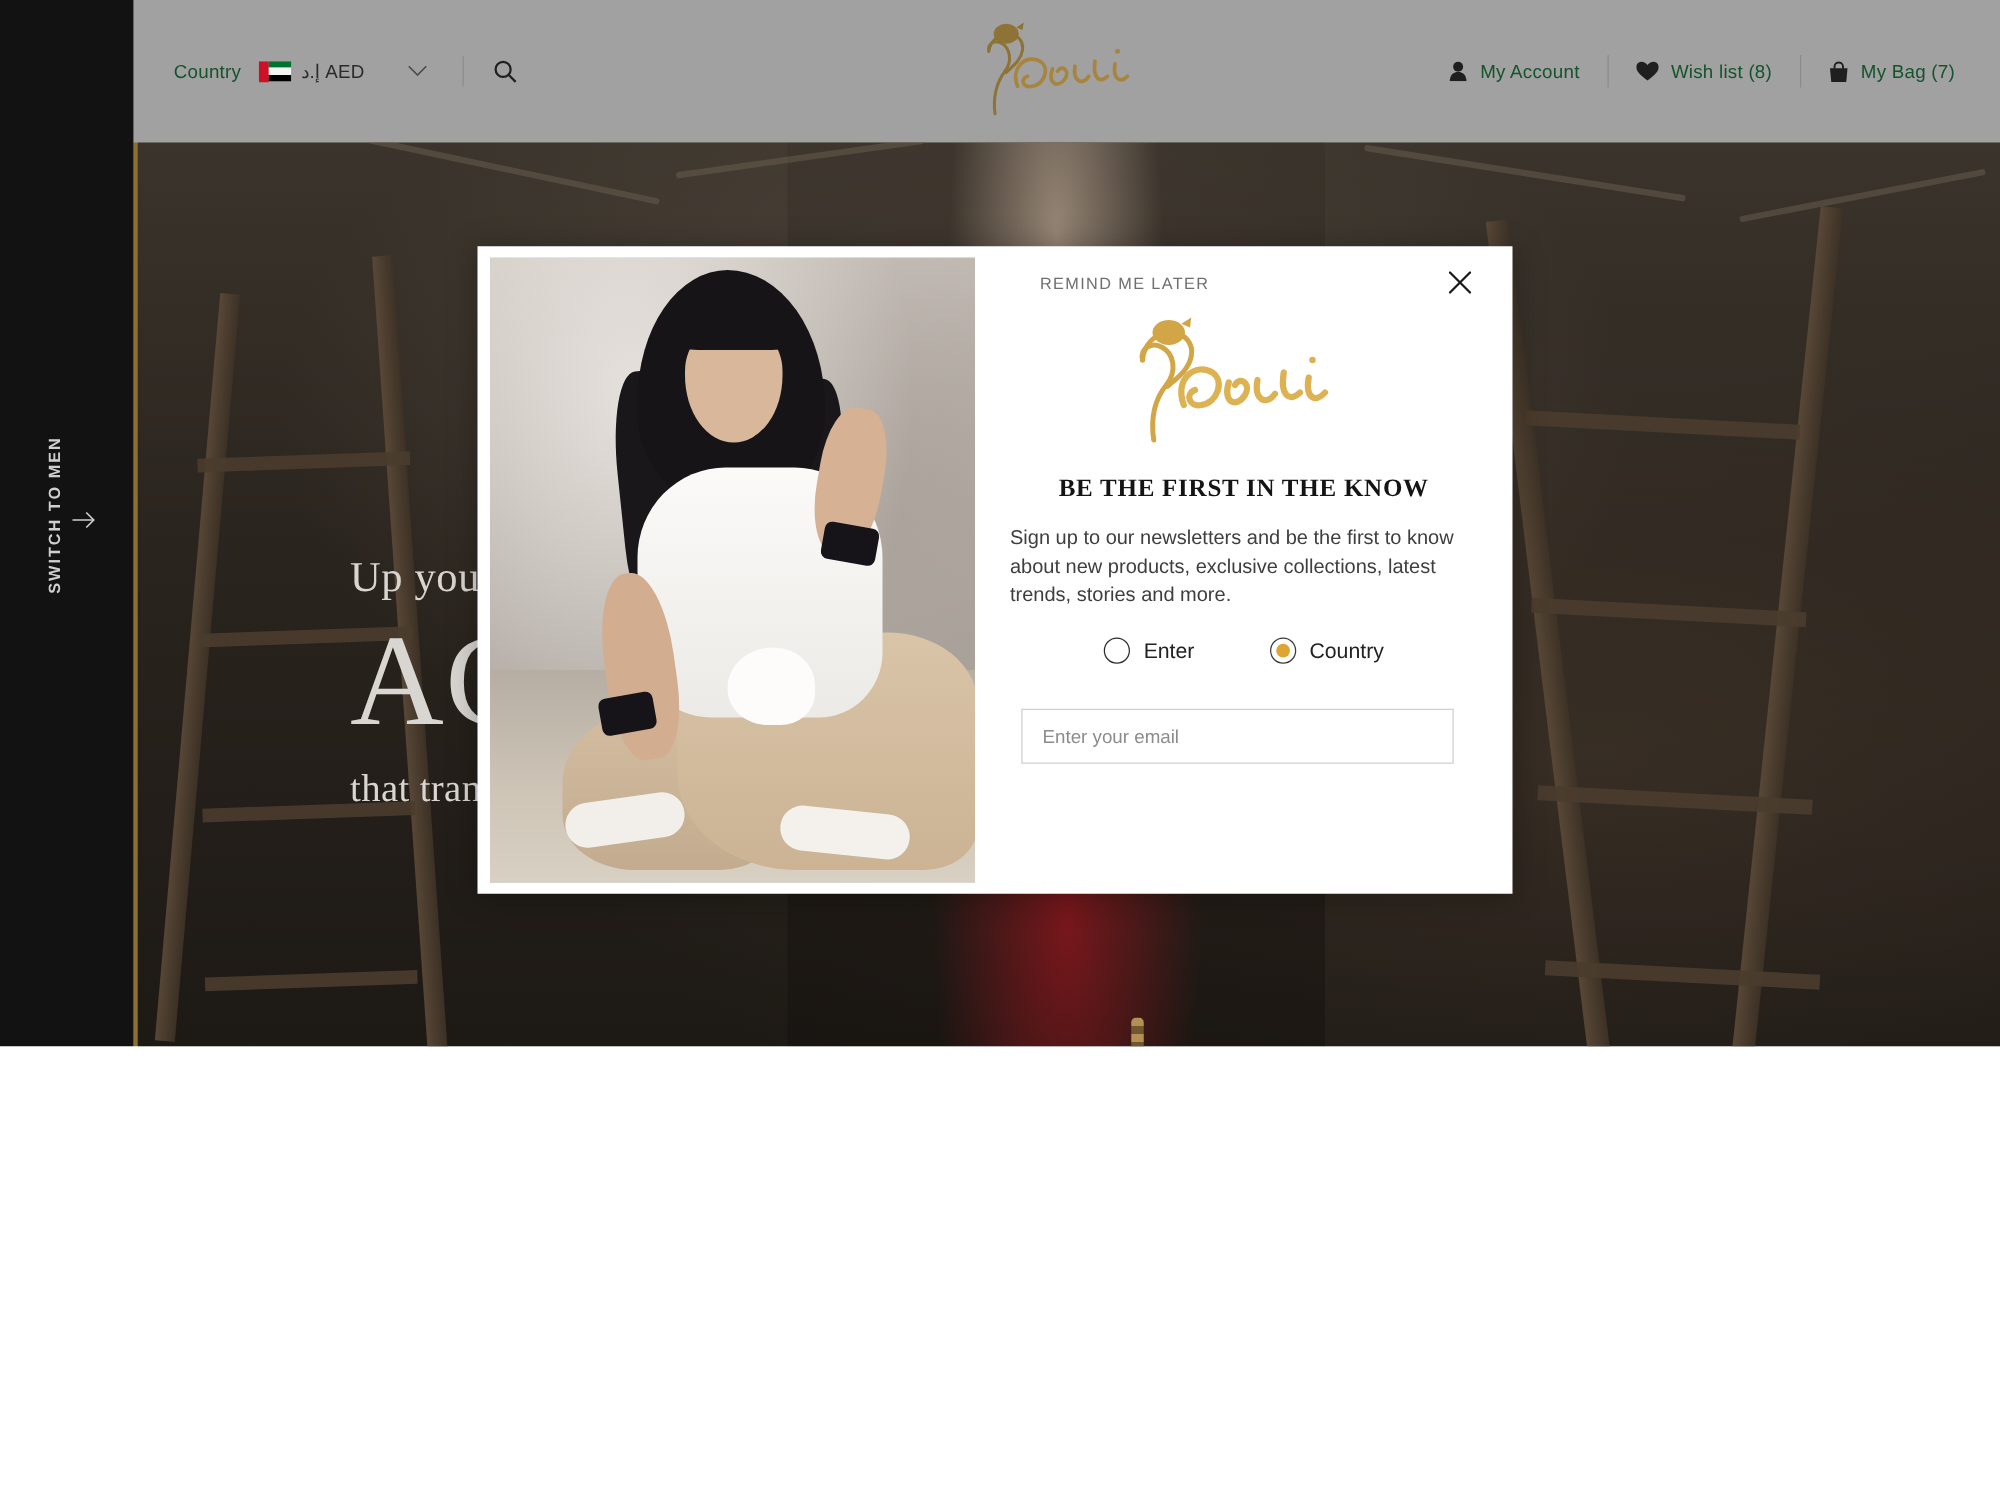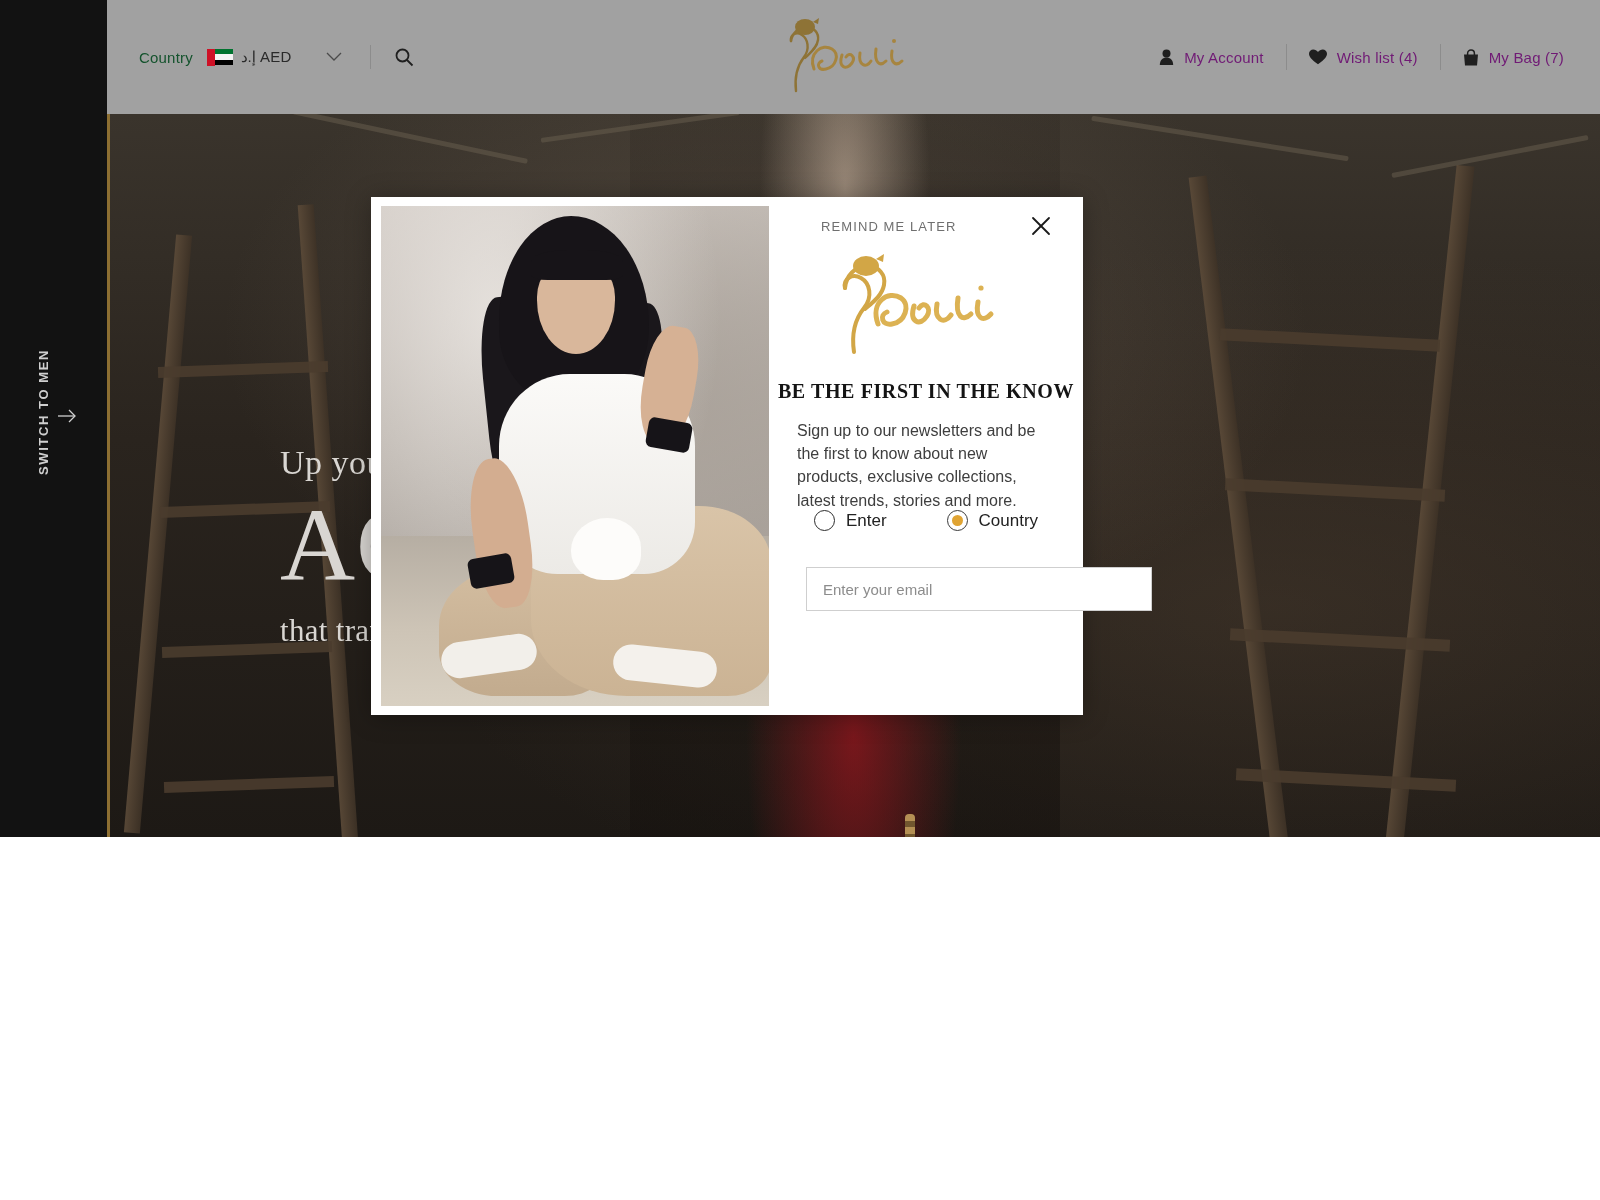--- a/index.html
+++ b/index.html
@@ -69,21 +69,21 @@
     top: 8px; width: 170px; height: 96px;
     display:flex; align-items:center; justify-content:center;
   }
 
   .hdr-right {
     position: absolute; right: 36px; top: 0; height: 114px;
     display: flex; align-items: center;
   }
   .hdr-link {
     display: flex; align-items: center; gap: 10px;
-    font-size: 15px; color: #701a75; letter-spacing: .2px;
+    font-size: 15px; color: #14532d; letter-spacing: .2px;
     text-decoration: none;
   }
   .hdr-sep { width:1px; height:26px; background:#8c8c8c; margin: 0 22px; }
 
   
   .hero {
     position: absolute; left: 110px; top: 114px; width: 1490px; height: 723px;
     overflow: hidden;
     background: #2b2620;
   }
@@ -117,21 +117,21 @@
     position: absolute; left: 170px; top: 330px; width: 760px;
     color: #d9d6d2; font-family: "Liberation Serif", serif;
   }
   .hero-line1 { font-size: 34px; letter-spacing: .5px; }
   .hero-line2 { font-size: 104px; line-height: 1.05; margin-top: 8px; font-weight: 400; letter-spacing: 1px; }
   .hero-line3 { font-size: 31px; margin-top: 14px; letter-spacing:.3px; }
 
   
   .modal-overlay { position:absolute; inset:0; }
   .modal {
-    position: absolute; left: 371px; top: 197px; width: 712px; height: 518px;
+    position: absolute; left: 382px; top: 197px; width: 828px; height: 518px;
     background: #ffffff;
     display: flex;
     box-shadow: 0 2px 24px rgba(0,0,0,.30);
   }
   .modal-img {
     width: 388px; height: 500px; margin: 9px 0 0 10px;
     flex: none; position: relative; overflow:hidden;
     background: linear-gradient(165deg,#cfc8c2 0%, #b9b2ab 35%, #a9a29b 70%, #bdb6ae 100%);
   }
   .mi-wall { position:absolute; inset:0;
@@ -297,21 +297,21 @@
           <circle cx="7.5" cy="4.4" r="4" fill="#1f1f1f"></circle>
           <path d="M0.8 16 C1 10.6 4 8.6 7.5 8.6 C11 8.6 14 10.6 14.2 16 Z" fill="#1f1f1f"></path>
         </svg>
         <span>My Account</span>
       </a>
       <span class="hdr-sep"></span>
       <a class="hdr-link" href="#">
         <svg width="18" height="16" viewBox="0 0 18 16">
           <path d="M9 15.3 C2.2 10.4 0 7.4 0 4.8 C0 2.1 2 0.4 4.3 0.4 C6.1 0.4 7.9 1.4 9 3 C10.1 1.4 11.9 0.4 13.7 0.4 C16 0.4 18 2.1 18 4.8 C18 7.4 15.8 10.4 9 15.3 Z" fill="#1f1f1f"></path>
         </svg>
-        <span>Wish list (4)</span>
+        <span>Wish list (8)</span>
       </a>
       <span class="hdr-sep"></span>
       <a class="hdr-link" href="#">
         <svg width="16" height="17" viewBox="0 0 16 17">
           <path d="M1 5.6 H15 L14 16.5 H2 Z" fill="#1f1f1f"></path>
           <path d="M4.6 6 V4.4 C4.6 2.4 6.1 1 8 1 C9.9 1 11.4 2.4 11.4 4.4 V6" fill="none" stroke="#1f1f1f" stroke-width="1.5"></path>
         </svg>
         <span>My Bag (7)</span>
       </a>
     </div>

